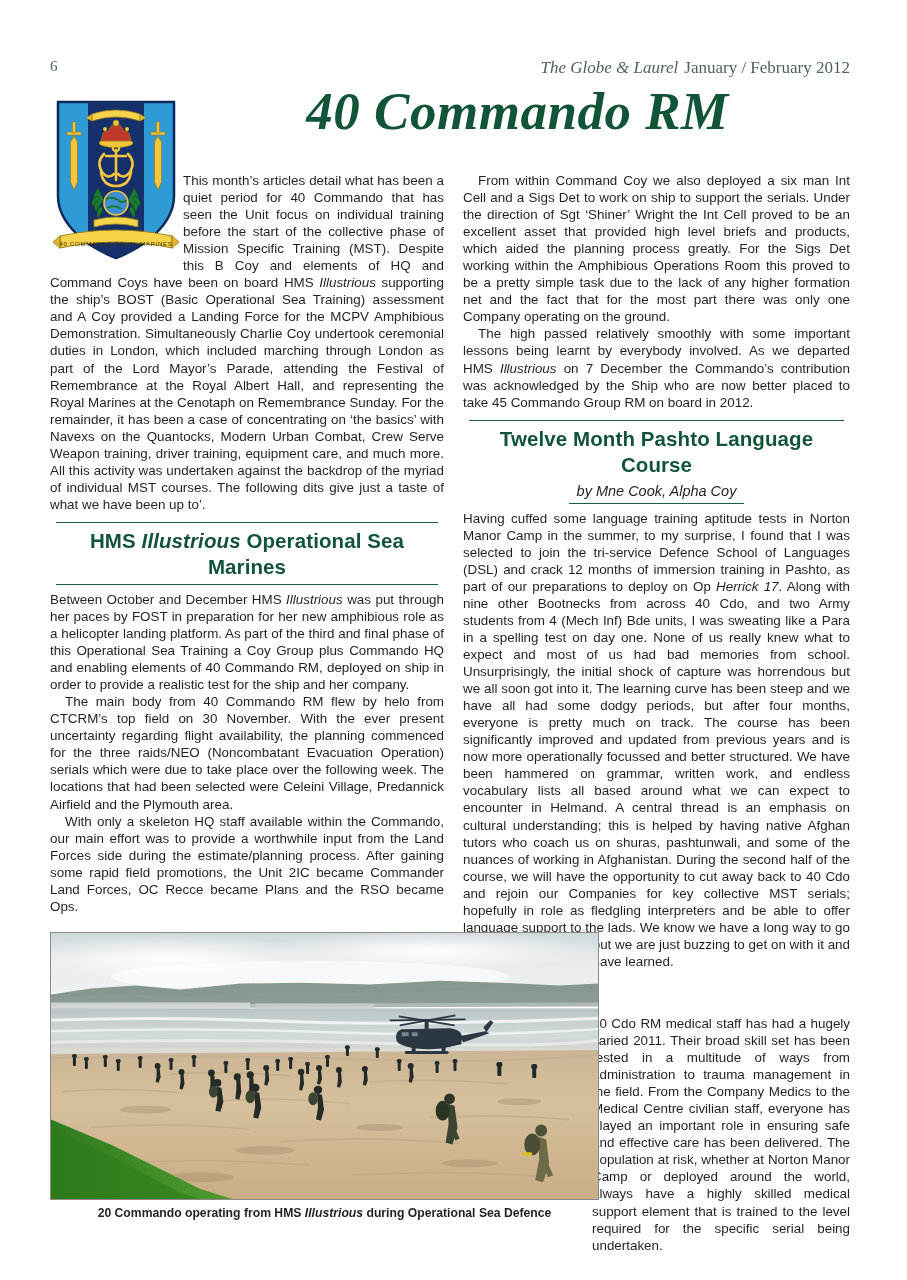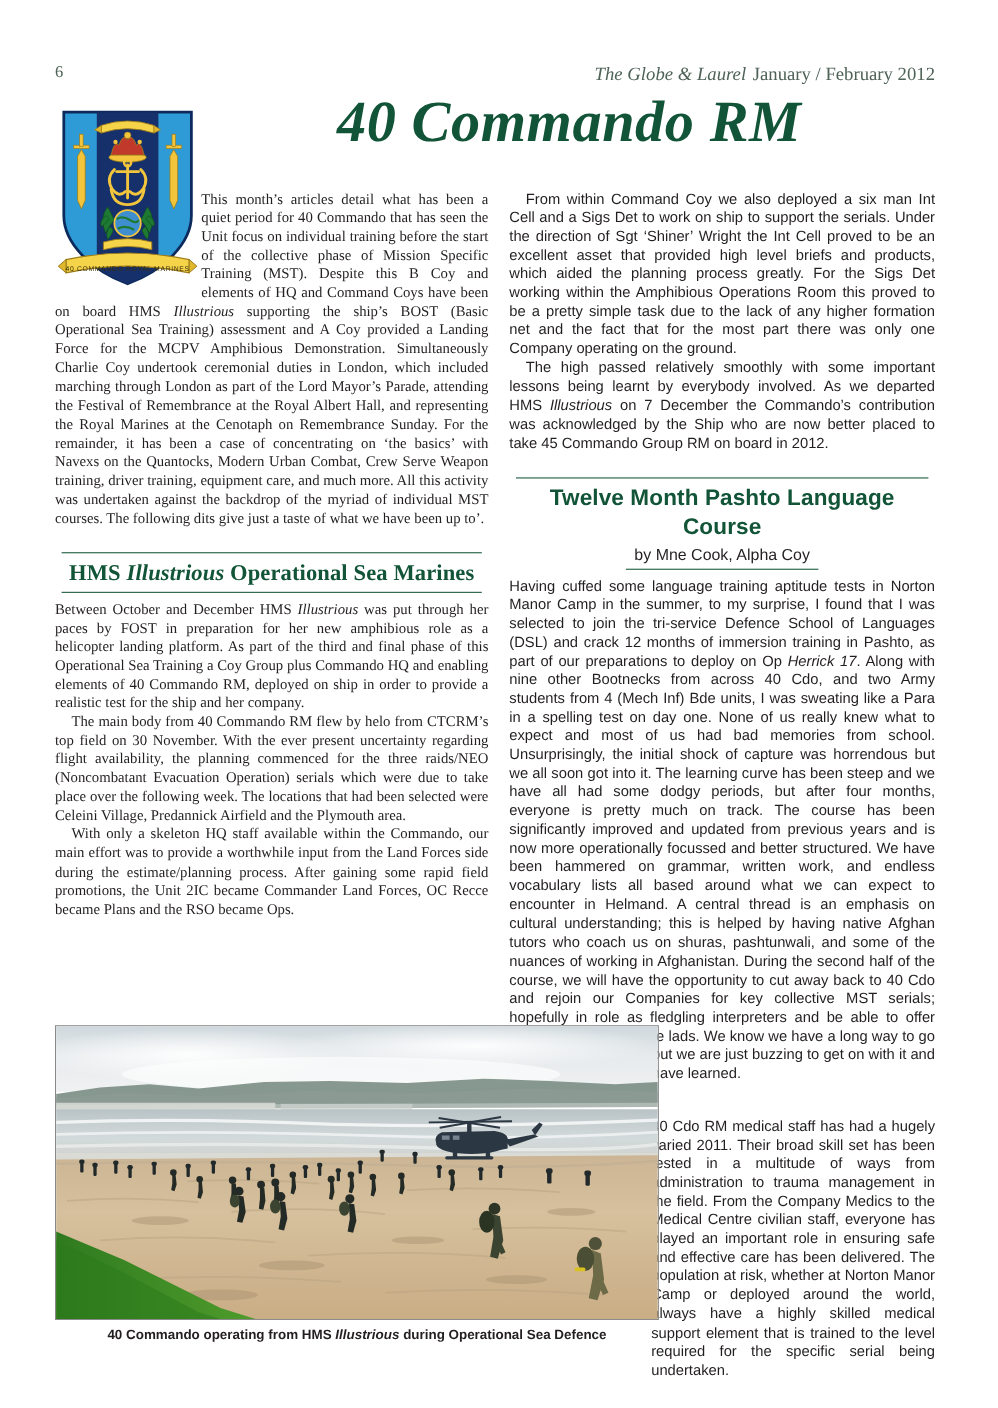--- a/index.html
+++ b/index.html
@@ -46,46 +46,47 @@
   .crest svg{display:block;}
 
   
   .col{
     position:absolute;
     font-size:13.4px;
     line-height:17.05px;
     text-align:justify;
     color:#231f20;
   }
-  .col-left{left:50px;top:172px;width:394px;font-family:Liberation Serif, serif;}
+  .col-left{left:50px;top:172px;width:394px;}
   .col-right{left:463px;top:172px;width:387px;}
 
   p{margin:0;}
   p.ind{text-indent:15px;}
   i,em{font-style:italic;}
 
   
-  .sec{margin-top:23px;margin-bottom:6px;}
+  .sec{margin-top:9px;margin-bottom:6px;}
   .sec .rule{
     border-top:1.6px solid #1d5c40;
     margin:0 6px;
   }
   .sec h2{
     margin:0;
     font-size:20.5px;
     line-height:26px;
     font-weight:bold;
     color:#125437;
     text-align:center;
     padding:5px 0 4px 0;
     letter-spacing:0.1px;
   }
   .sec h2 .it{font-style:italic;}
   .sec .byline{
     text-align:center;
+    font-style:italic;
     font-size:14.5px;
     line-height:18px;
     color:#231f20;
     padding-bottom:3px;
   }
   .sec .rule-short{
     border-top:1.4px solid #1d5c40;
     width:175px;margin:0 auto;
   }
 
@@ -421,16 +422,16 @@
           <circle cx="492" cy="199" r="6" fill="#4f5238"></circle>
           <ellipse cx="483" cy="213" rx="8" ry="11" fill="#4a4e34"></ellipse>
           <path d="M497,228 l7,16 l-5,2 l-7,-15 z"></path>
           <rect x="473" y="221" width="10" height="3.4" rx="1.6" fill="#d9c21f"></rect>
         </g>
       </g>
     </svg>
   </div>
 
   <div class="caption">
-    <span>40 Commando operating from HMS </span><span class="it">Illustrious</span><span> during Operational Sea Defence</span>
+    <span>20 Commando operating from HMS </span><span class="it">Illustrious</span><span> during Operational Sea Defence</span>
   </div>
 
 </div>
 
 </body></html>

